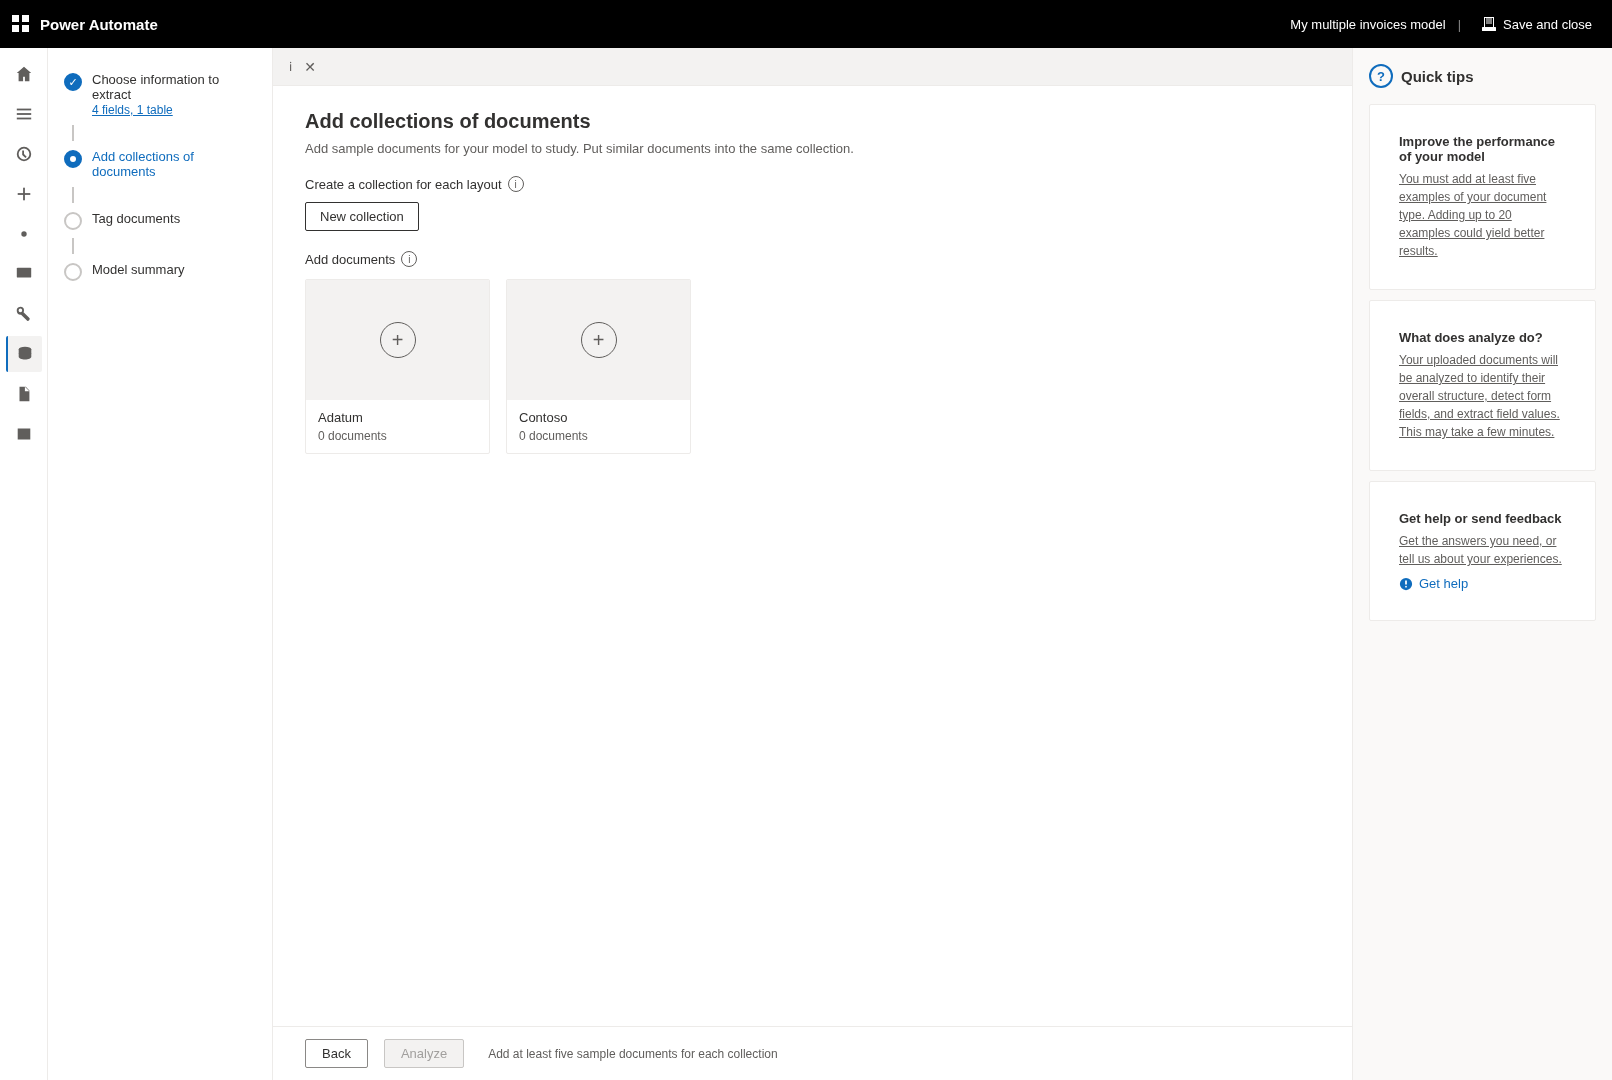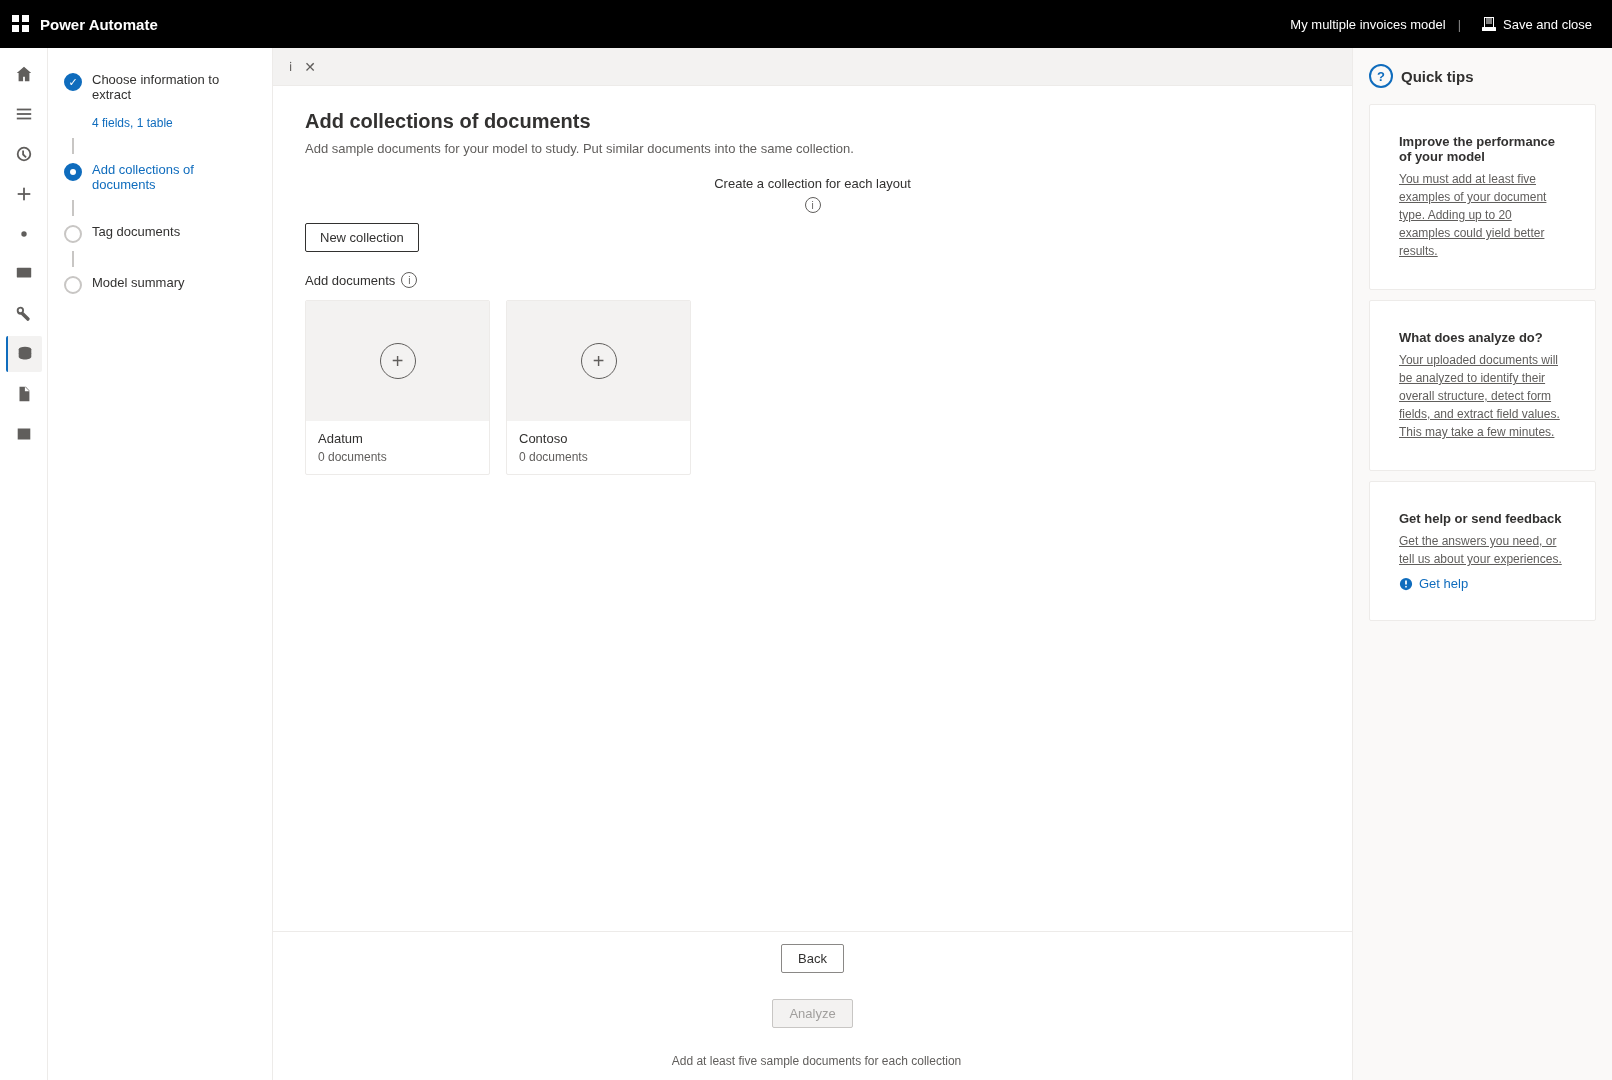--- a/index.html
+++ b/index.html
@@ -105,21 +105,21 @@
     }
     .step-indicator.inactive {
       border-color: #c8c6c4;
       background: white;
     }
     .step-check { color: white; font-size: 11px; }
     .step-dot { width: 6px; height: 6px; background: white; border-radius: 50%; }
     .step-content { flex: 1; }
     .step-title { font-size: 13px; color: #323130; font-weight: 400; }
     .step-title.active { color: #0F6CBD; font-weight: 500; }
-    .step-subtitle { font-size: 12px; color: #0F6CBD; margin-top: 14px; }
+    .step-subtitle { font-size: 12px; color: #0F6CBD; margin-top: 1px; text-decoration: underline; }
     .step-connector {
       width: 2px;
       height: 16px;
       background: #c8c6c4;
       margin-left: 24px;
     }
 
     
     .main-content {
       flex: 1;
@@ -165,21 +165,20 @@
       margin-bottom: 20px;
     }
     .section-label {
       font-size: 13px;
       color: #323130;
       font-weight: 500;
       margin-bottom: 10px;
       display: flex;
       align-items: center;
       gap: 6px;
-      flex-direction: column;
     }
     .info-circle {
       width: 16px; height: 16px;
       border-radius: 50%;
       border: 1.5px solid #605e5c;
       display: flex; align-items: center; justify-content: center;
       font-size: 10px; color: #605e5c; cursor: pointer;
     }
     .new-collection-btn {
       border: 1px solid #323130;
@@ -243,23 +242,22 @@
       font-size: 12px;
       color: #605e5c;
     }
 
     
     .footer {
       border-top: 1px solid #edebe9;
       padding: 12px 32px;
       display: flex;
       align-items: center;
-      gap: 26px;
-      background: white;
-      flex-direction: column;
+      gap: 16px;
+      background: white;
     }
     .back-btn {
       border: 1px solid #8a8886;
       background: white;
       padding: 6px 16px;
       font-size: 13px;
       cursor: pointer;
       border-radius: 2px;
       color: #323130;
     }

